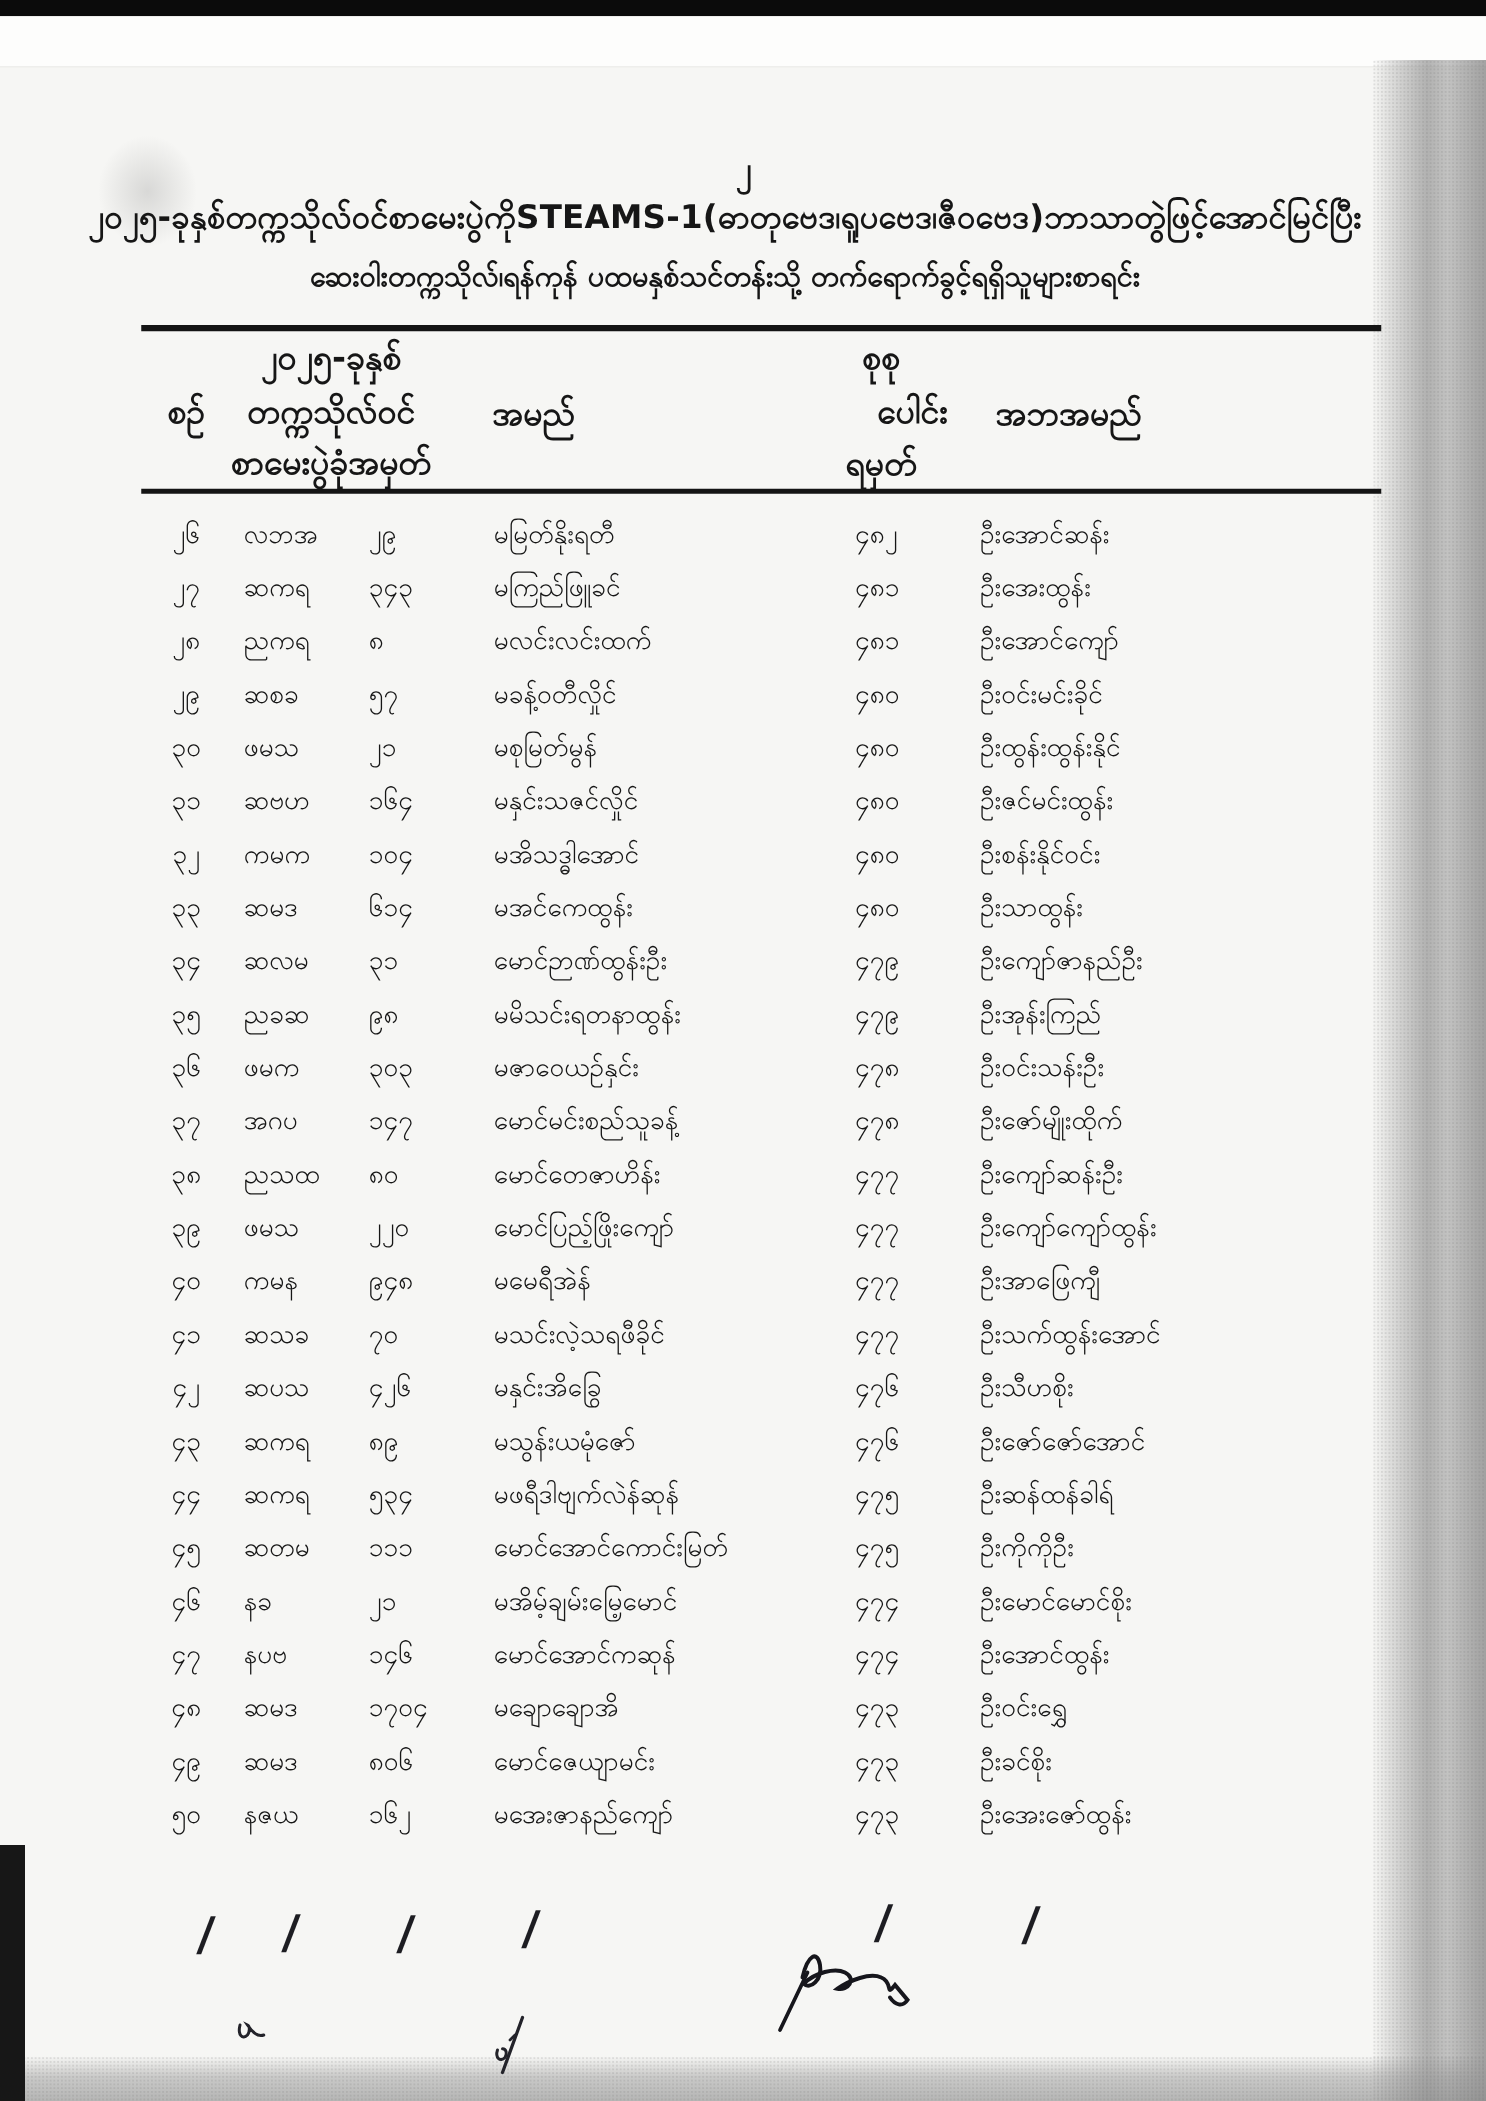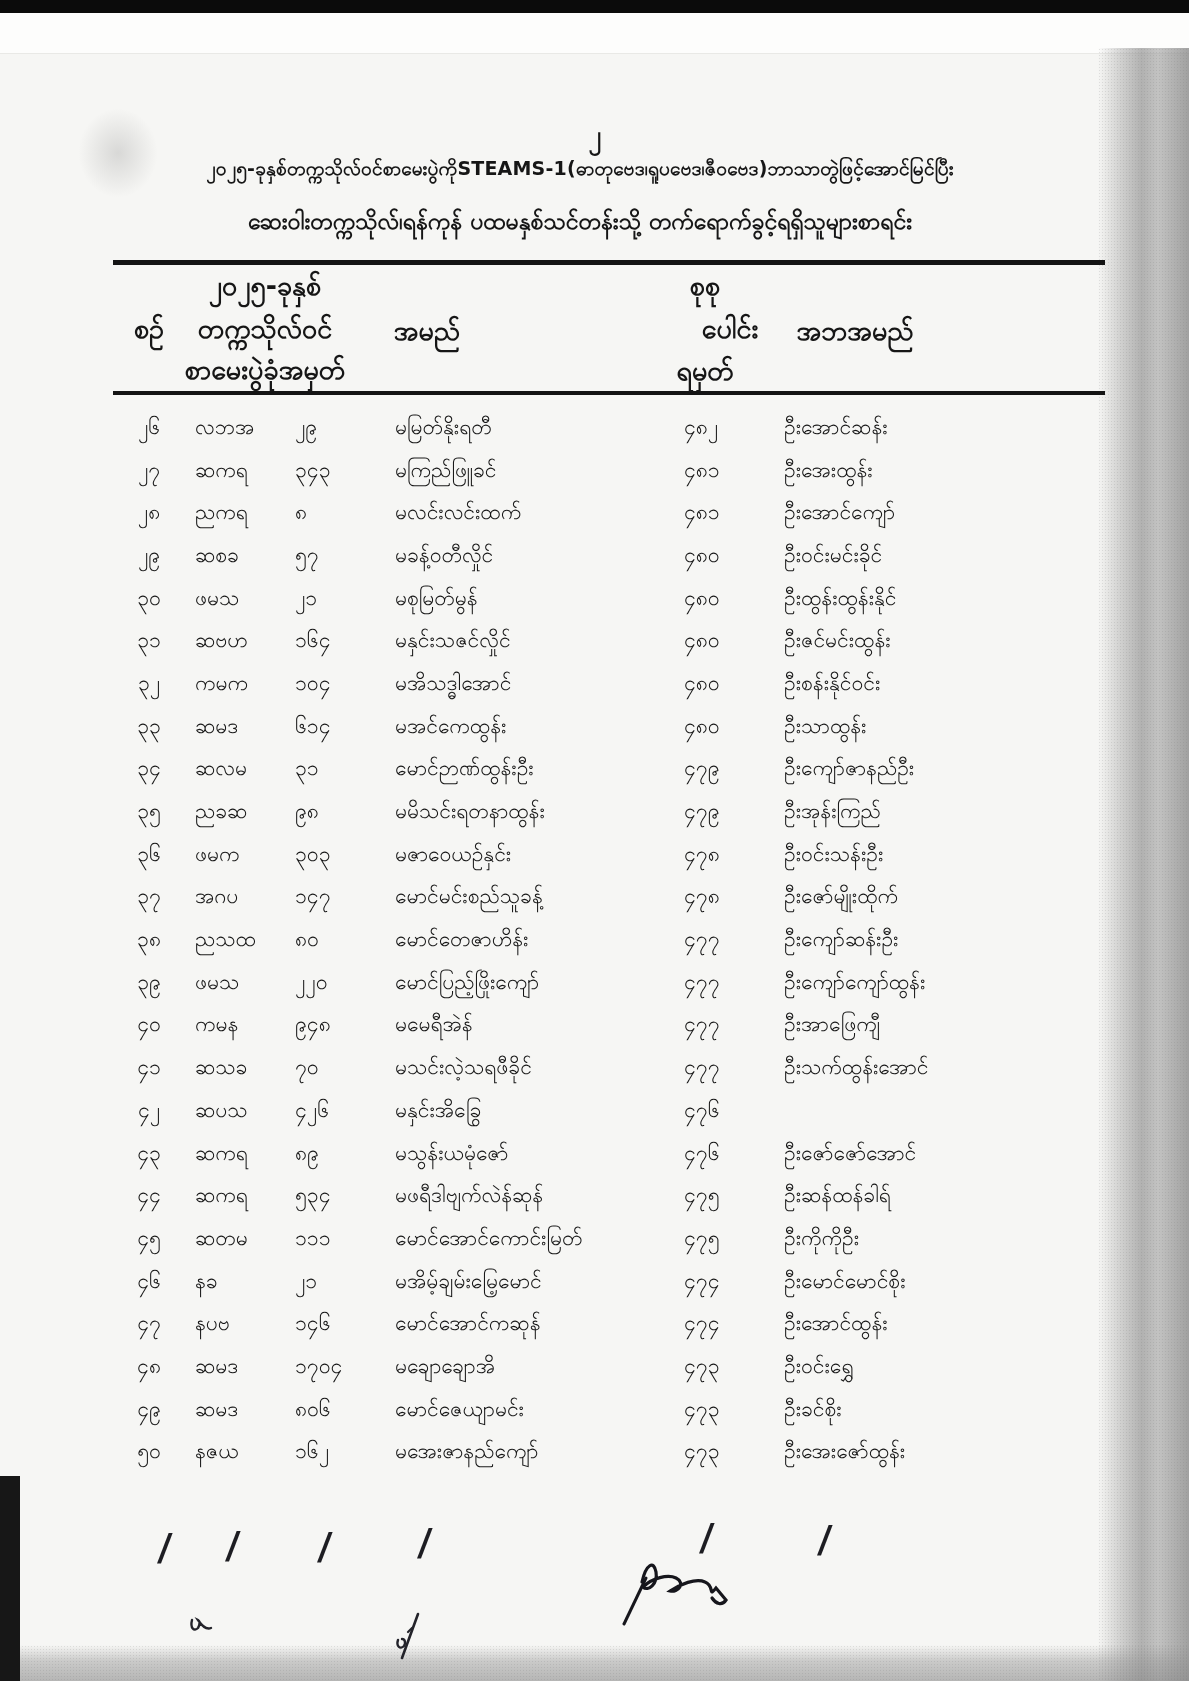--- a/index.html
+++ b/index.html
@@ -24,21 +24,21 @@
   .noise::after{
     content:"";position:absolute;inset:0;
     background-image:radial-gradient(rgba(110,110,110,.28) 1px,transparent 1px);
     background-size:3px 3px;opacity:.6;
   }
   .scan-corner-bar{left:0;top:1476px;width:20px;height:205px;background:#171717;}
   .scan-smudge{left:78px;top:108px;width:80px;height:90px;border-radius:50%;
     background:radial-gradient(rgba(80,80,80,.18),rgba(80,80,80,0) 70%);}
   
   .page-number{left:540px;top:118px;width:110px;text-align:center;font-size:26px;font-weight:bold;}
-  .title{left:60px;top:156px;width:1040px;text-align:center;font-size:19px;font-weight:bold;letter-spacing:.2px;}
+  .title{left:60px;top:156px;width:1040px;text-align:center;font-size:26px;font-weight:bold;letter-spacing:.2px;}
   .title2{left:60px;top:206px;width:1040px;text-align:center;font-size:23px;font-weight:bold;}
   
   .rule-top{left:113px;top:260px;width:992px;height:5px;background:#141414;}
   .rule-head{left:113px;top:391px;width:992px;height:4px;background:#141414;}
   
   .th{font-size:27px;font-weight:bold;text-align:center;}
   .h-roll-1{left:180px;top:268px;width:170px;}
   .h-total-1{left:655px;top:268px;width:100px;}
   .h-no{left:118px;top:311px;width:62px;}
   .h-roll-2{left:178px;top:311px;width:174px;}
@@ -234,20 +234,21 @@
     <div class="c-total">၄၇၇</div>
     <div class="c-father">ဦးသက်ထွန်းအောင်</div>
   </div>
 
   <div class="row">
     <div class="c-no">၄၂</div>
     <div class="c-center">ဆပသ</div>
     <div class="c-roll">၄၂၆</div>
     <div class="c-name">မနှင်းအိခြွေ</div>
     <div class="c-total">၄၇၆</div>
+    <div class="c-father">ဦးသီဟစိုး</div>
   </div>
 
   <div class="row">
     <div class="c-no">၄၃</div>
     <div class="c-center">ဆကရ</div>
     <div class="c-roll">၈၉</div>
     <div class="c-name">မသွန်းယမုံဇော်</div>
     <div class="c-total">၄၇၆</div>
     <div class="c-father">ဦးဇော်ဇော်အောင်</div>
   </div>

